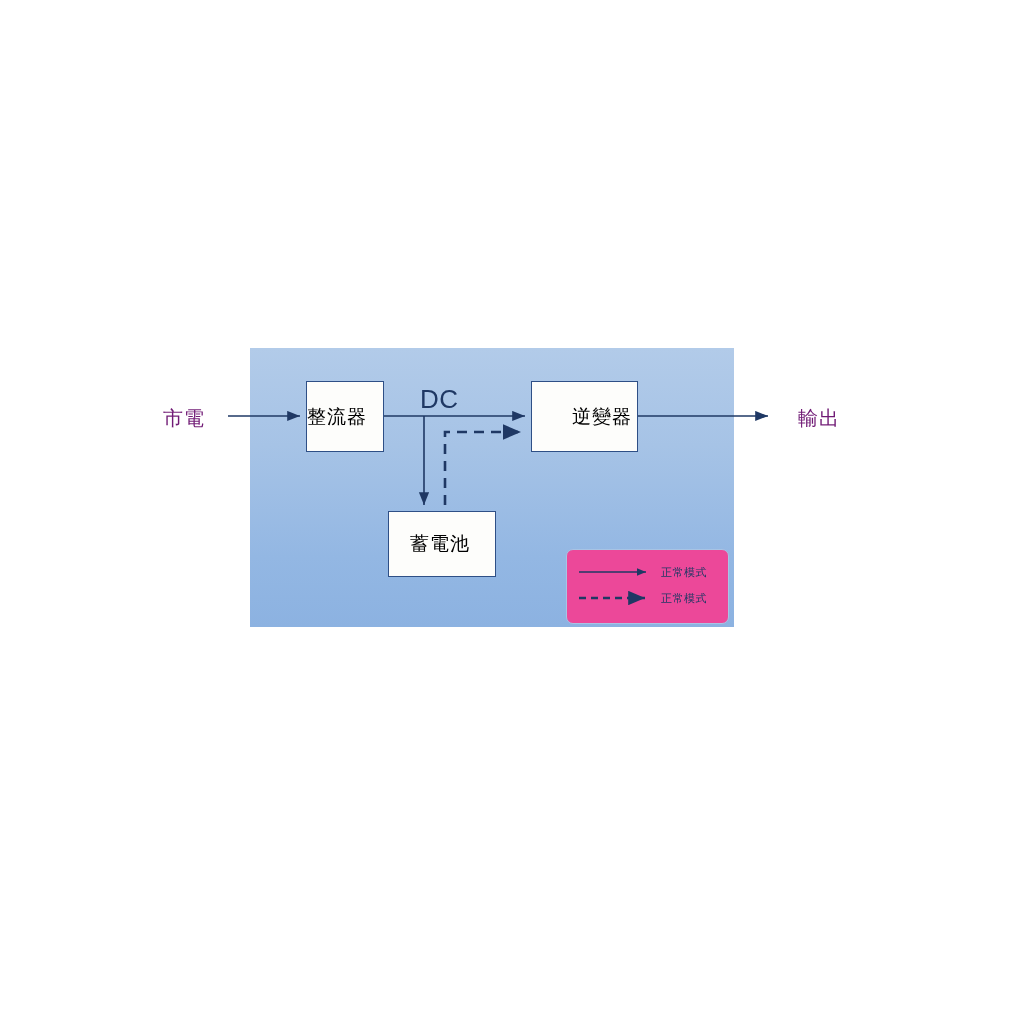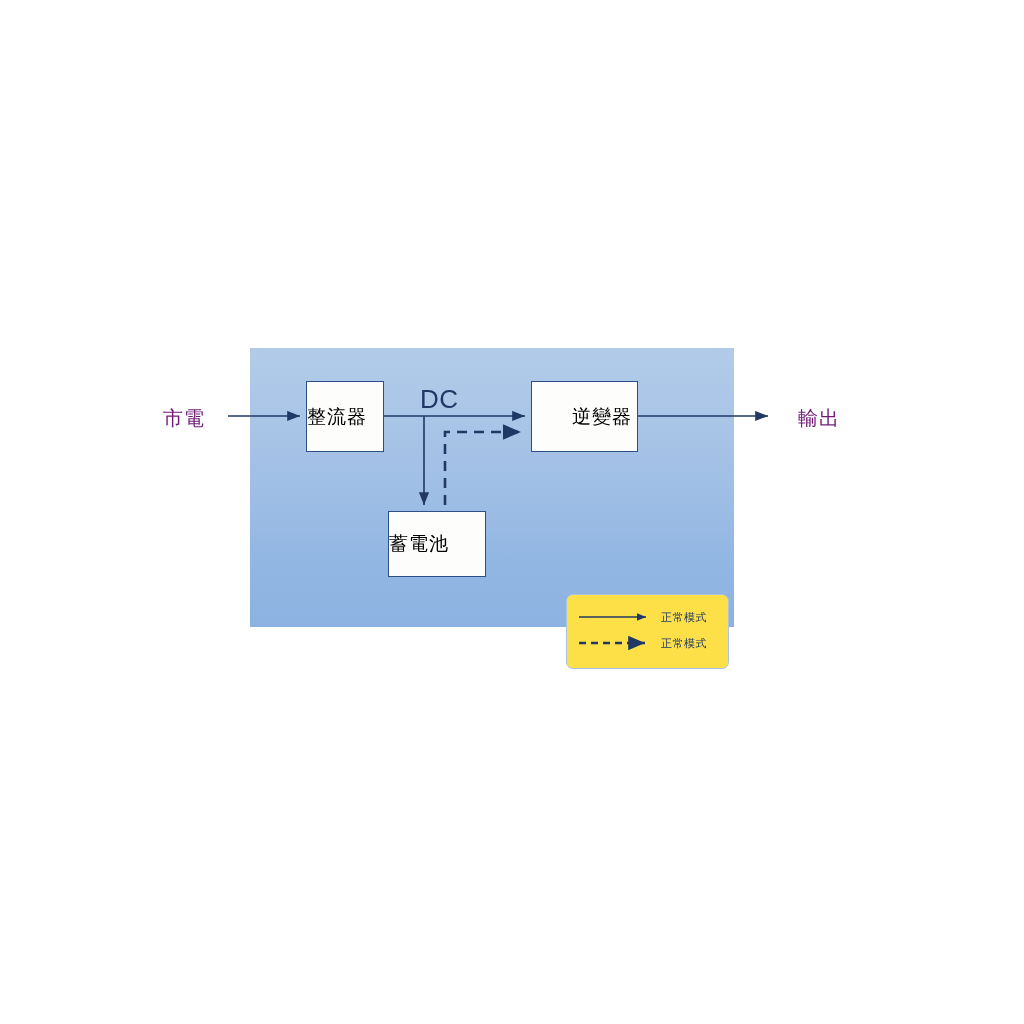--- a/index.html
+++ b/index.html
@@ -26,21 +26,21 @@
     border:1.6px solid #2e4f86;
     box-sizing:border-box;
     display:flex;align-items:center;justify-content:flex-start;
     color:#000000;
     font-size:19px;
     letter-spacing:1px;
     white-space:nowrap;
   }
   #node-rectifier{left:306px;top:381px;width:78px;height:71px;}
   #node-inverter {left:531px;top:381px;width:107px;height:71px;padding-left:40px;}
-  #node-battery  {left:388px;top:511px;width:98px;height:66px;}
+  #node-battery  {left:388px;top:511px;width:108px;height:66px;padding-left:21px;}
 
   
   .edge-label{
     position:absolute;
     color:#701a75;
     font-size:20px;
     letter-spacing:1px;
     white-space:nowrap;
   }
   #label-mains {left:163px;top:405px;}
@@ -51,26 +51,25 @@
     color:#1f3864;
   }
 
   
   #wires{position:absolute;left:0;top:0;width:1024px;height:1024px;pointer-events:none;}
 
   
   .legend{
     position:absolute;
     left:566px;top:549px;width:163px;height:75px;
-    background:#fde047;
+    background:#ec4899;
     border:1.4px solid #a8c4e4;
     border-radius:7px;
     box-sizing:border-box;
     padding:9px 10px 0 10px;
-    margin-top:45px;
   }
   .legend-row{
     display:flex;align-items:center;
     height:26px;
   }
   .legend-sample{
     width:78px;height:14px;position:relative;flex:0 0 78px;
   }
   .legend-text{
     color:#1f3864;

